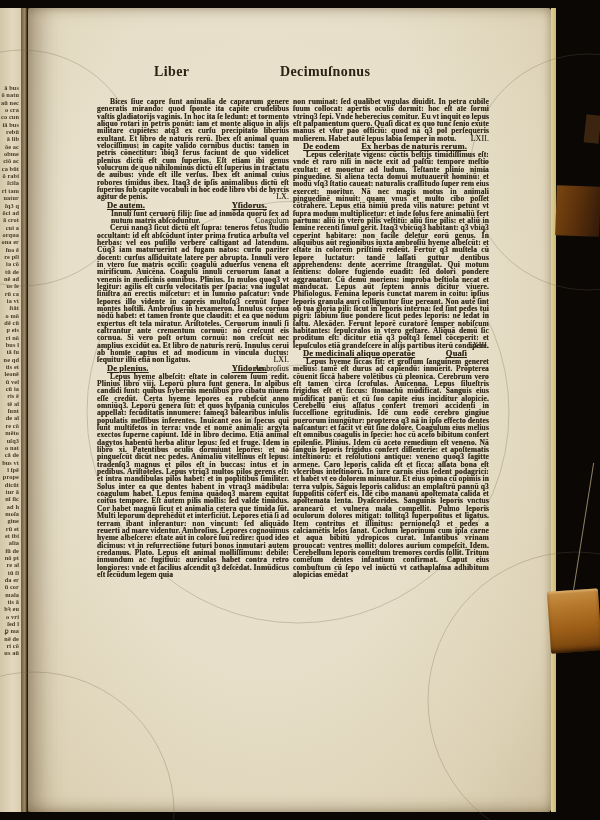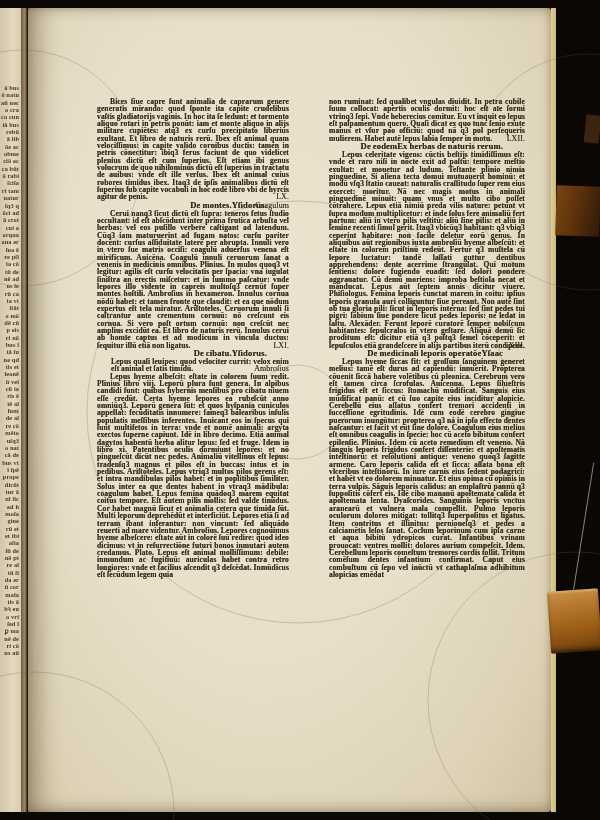--- a/index.html
+++ b/index.html
@@ -34,27 +34,27 @@
            color:#2c2315;font-weight:bold;font-size:14px;letter-spacing:.4px;}
   .rh-left{position:absolute;left:126px;top:0;}
   .rh-right{position:absolute;left:252px;top:0;}
 
   
   .col{position:absolute;top:90px;height:578px;overflow:hidden;
        font-size:7.55px;line-height:7.35px;font-weight:bold;color:#30271a;
        text-align:justify;letter-spacing:.12px;word-spacing:-.3px;
        text-shadow:0 0 .4px rgba(48,39,26,.55);}
   .col-left{left:69px;width:192px;}
-  .col-right{left:265px;width:196px;margin-left:36px;}
+  .col-right{left:265px;width:196px;}
   .par{margin:0;}
   .par.indent{text-indent:13px;}
   .par.sub{margin-left:14px;}
   .chapnum{text-align:right;margin-top:-7.35px;font-weight:normal;font-size:7.9px;}
-  .heading{display:flex;justify-content:flex-end;padding:0 22px 0 10px;
-           font-size:8.6px;line-height:8.8px;font-weight:bold;color:#2c2315;}
+  .heading{display:flex;justify-content:space-between;padding:0 22px 0 10px;
+           font-size:8.6px;line-height:8.8px;font-weight:bold;color:#2c2315;text-decoration:underline;}
 
   
   .wm{position:absolute;left:0;top:0;pointer-events:none;opacity:.28;}
 
   
   .strap{position:absolute;}
   .strap-top{left:556px;top:186px;width:44px;height:50px;transform:rotate(2deg);
              background:linear-gradient(100deg,#7a4611 0%,#5d320b 45%,#31190a 100%);}
   .strap-bottom{left:549px;top:590px;width:51px;height:62px;transform:rotate(-4deg);
              border-radius:2px;
@@ -147,50 +147,54 @@
       <div class="vfrag">ſed ī</div>
       <div class="vfrag">ꝑ ma</div>
       <div class="vfrag">nē de</div>
       <div class="vfrag">ri cō</div>
       <div class="vfrag">us aū</div>
     </div>
 </div>
 <div class="crease"></div>
 
 <div class="page">
+  <div class="runhead">
+    <span class="rh-left">Liber</span>
+    <span class="rh-right">Decimuſnonus</span>
+  </div>
   <div class="col col-left" id="col-left">
       <div class="par indent">Bices ſiue capre ſunt animalia de caprarum genere generatis mirando: quod ſponte ita capite crudelibus vaſtis gladiatorijs vaginis. In hoc ita ſe ledunt: et tormento aliquo rotari in petris ponūt: iam et monte aliquo in alijs militare cupiētes: atq3 ex curſu precipitato liberius exultant. Et libro de naturis rerū. Ibex eſt animal quam velociſſimus: in capite valido cornibus ductis: tamen in petris cōnectitur: ibiq3 ferus faciunt de quo videlicet plenius dictū eſt cum ſuperius. Eſt etiam ibi genus volucrum de quo nihilominus dictū eſt ſuperius in tractatu de auibus: vnde eſt ille verſus. Ibex eſt animal cuius robores timidus ibex. Itaq3 de ipſis animalibus dictū eſt ſuperius ſub capite vocabuli in hoc eodē libro vbi de hyrcis agitur de penis.</div>
       <div class="chapnum">LX.</div>
       <div class="heading">
-        <span>De montes.</span>
+        <span>De autem.</span>
         <span>Yſidorus.</span>
       </div>
+      <div class="par sub">Innuli ſunt ceruorū filij: ſiue ad inmōda quorū ſex ad nutum matris abſcōduntur.</div>
       <div class="chapnum">Coagulum</div>
       <div class="par indent">Cerui nanq3 ſicut dictū eſt ſupra: teneros fetus ſtudio occultant: id eſt abſcōdunt inter prima frutica arbuſta vel herbas: vel eos puſillo verbere caſtigant ad latendum. Cūq3 iam maturuerint ad fugam natos: curſu pariter docent: curſus aſſiduitate latere per abrupta. Innuli vero in vtero ſue matris occiſi: coagulū aduerſus venena eſt mirificum.  Auicēna.  Coagulū innuli ceruorum ſanat a venenis in medicinis omnibus.  Plinius.  In mulos quoq3 vt legitur: agilis eſt curſu velocitatis per ſpacia: vna iugulat ſiniſtra an erectis miſcetur: et in ſummo paſcatur: vnde lepores illo vidente in capreis multoſq3 cernūt ſuper montes hoſtili.  Ambroſius in hexameron.  Innulus cornua nōdū habet: et tamen fronte que claudit: et ea que nōdum expertus eſt tela miratur.  Ariſtoteles.  Ceruorum innuli ſi caſtrantur ante crementum cornuū: nō creſcunt eis cornua. Si vero poſt ortum cornuū: non creſcūt nec amplius excidūt ea. Et libro de naturis rerū. Innulus cerui ab homīe captus et ad modicum in vincula ductus: ſequitur illū etiā non ligatus.</div>
       <div class="chapnum">LXI.</div>
       <div class="heading">
-        <span>De cibatu.</span>
+        <span>De plenius.</span>
         <span>Yſidorus.</span>
       </div>
-      <div class="par sub">Lepus quaſi leuipes: quod velociter currit: velox enim eſt animal et ſatis timidū.</div>
       <div class="chapnum">Ambroſius</div>
       <div class="par indent">Lepus hyeme albeſcit: eſtate in colorem ſuum redit.  Plinius libro viij.  Leporū plura ſunt genera. In alpibus candidi ſunt: quibus hybernis menſibus pro cibatu niuem eſſe credūt. Certa hyeme lepores ea rubeſcūt anno omniūq3. Leporū genera ſūt: et quos hyſpania cuniculos appellat: fecūditatis innumere: fameq3 balearibus inſulis populatis meſſibus inferentes. Inuicant eos in ſpecus qui ſunt multifetos in terra: vnde et nomē animali: argyta exectos ſuperne capiunt.  Idē in libro decimo.  Etiā animal dagytos habentū herba alitur lepus: ſed et fruge.  Idem in libro xi.  Patentibus oculis dormiunt lepores: et nō pingueſcūt dicūt nec pedes.  Animaliū vitellinus eſt lepus: tradenſq3 magnus et pilos eſt in buccas: intus et in pedibus.  Ariſtoteles.  Lepus vtriq3 multos pilos gerens eſt: et intra mandibulas pilos habet: et in poplitibus ſimiliter. Solus inter ea que dentes habent in vtraq3 mādibula: coagulum habet. Lepus femina quādoq3 marem equitat coitus tempore. Eſt autem pilis mollis: ſed valde timidus. Cor habet magnū ſicut et animalia cetera que timida ſūt. Multi leporum deprehēdūt et interficiūt. Lepores etiā ſi ad terram ibant inferantur: non vincunt: ſed aliquādo reuerti ad mare videntur.  Ambroſius.  Lepores cognouimus hyeme albeſcere: eſtate aūt in colorē ſuū redire: quod ideo dicimus: vt in reſurrectiōne futuri bonos inmutari autem credamus.  Plato.  Lepus eſt animal molliſſimum: debile: inmundum ac fugitiuū: auriculas habet contra retro longiores: vnde et facilius aſcendit q3 deſcēdat. Inmūdicus eſt ſecūdum legem quia</div>
     </div>
   <div class="col col-right" id="col-right">
       <div class="par">non ruminat: ſed qualibet vngulas diuidit. In petra cubile ſuum collocat: apertis oculis dormit: hoc eſt aīe ſormi vtrinq3 ſepi. Vnde heberecius comitur. Eu vt inquit eo lepus eſt palpamentum quero. Quaſi dicat ex quo tunc ſenio exute manus et vſur pao officiū: quod nā q3 pol perſequeris mulierem. Habet autē lepus labia ſemper in motu.</div>
       <div class="chapnum">LXII.</div>
       <div class="heading">
         <span>De eodem</span>
         <span>Ex herbas de naturis rerum.</span>
       </div>
       <div class="par indent">Lepus celeritate vigens: cūctis beſtijs timidiſſimus eſt: vnde et raro niſi in nocte exit ad paſtū: tempore meſtio exultat: et mouetur ad ludum. Teſtante plinio nimia pinguedine. Si aliena tecta domui mutuauerit hominū: et modū vſq3 ſtatio caueat: naturalis craſſitudo ſuper rem eius exercet: moritur. Nā nec magis motus in animali pinguedinē minuit: quam vnus et multo cibo poſſet cōtrahere. Lepus etiā nimiū preda vilis nature: petunt vt ſupra modum multiplicetur: et inde ſolus fere animaliū fert partum: aliū in vtero pilis veſtitū: aliū ſine pilis: et aliū in ſemine recenti ſimul gerit. Itaq3 vbicūq3 habitant: q3 vbiq3 ceperint habitare: non facile deletur eorū genus. In aliquibus aūt regionibus iuxta ambroſiū hyeme albeſcūt: et eſtate in colorem priſtinū redeūt. Fertur q3 muſtela cū lepore luctatur: tandē laſſati guttur dentibus apprehendens: dente acerrime ſtrangulat. Qui motum ſentiens: dolore fugiendo euadit: ſed dolori pondere aggrauatur. Cū demū moriens: improba beſtiola necat et manducat. Lepus aūt ſeptem annis dicitur viuere.  Phiſiologus.  Femina leporis cunctat marem in coitu: ipſius leporis granula auri colliguntur ſiue pereant. Non autē ſint ob tua gloria pili: ſicut in leporis interna: ſed ſint pedes tui pigri: labium ſiue pondere ſicut pedes leporis: ne ledat in ſaltu.  Alexāder.  Ferunt leporē curatorē ſemper nobiſcum habitantes: ſepulcralos in vtero geſtare. Aliquā demū ſic proditum eſt: dicitur etiā q3 poſtq3 ſemel cōceperit: et lepuſculos etiā grandeſcere in alijs partibus iterū concipere.</div>
       <div class="chapnum">LXIII.</div>
       <div class="heading">
-        <span>De medicinali leporis operatōe</span>
-        <span>Yſaac</span>
+        <span>De medicinali aliquo operatōe</span>
+        <span>Quaſi</span>
       </div>
       <div class="par indent">Lepus hyeme ſiccas fit: et groſſum ſanguinem generet melius: tamē eſt durus ad capiendū: innuerit. Propterea cōuenit ſiccā habere volētibus cū pleonica. Cerebrum vero eſt tamen circa ſcrofulas.  Auicenna.  Lepus ſilueſtris frigidus eſt et ſiccus: ſtomachū mūdificat. Sanguis eius mūdificat panū: et cū ſuo capite eius inciditur alopicie. Cerebellū eius aſſatus confert tremori accidenti in ſucceſſione egritudinis. Idē cum eodē cerebro gingiue puerorum inungūtur: propterea q3 nā in ipſo effecto dentes naſcantur: et facit vt eūt ſine dolore. Coagulum eius melius eſt omnibus coagulis in ſpecie: hoc cū aceto bibitum confert epilenſie.  Plinius.  Idem cū aceto remedium eſt veneno. Nā ſanguis leporis frigidus confert diſſenterie: et apoſtematis inteſtinorū: et reſolutioni antique: veneno quoq3 ſagitte armene. Caro leporis calida eſt et ſicca: aſſata bona eſt vlceribus inteſtinorū. In iure carnis eius ſedent podagrici: et habēt vt eo dolorem minuatur. Et eius opima cū opimis in terra vulpis. Sāguis leporis calidus: an emplaſtrū pannū q3 ſuppoſitis cōfert eis. Idē cibo mananū apoſtemata calida et apoſtemata lenta.  Dyaſcorides.  Sanguinis leporis vnctus aranearū et vulnera mala compellit. Pulmo leporis oculorum dolores mitigat: tollitq3 ſuperpoſitus et ligatus. Item contritus et illinitus: pernioneſq3 et pedes a calciamētis leſos ſanat. Coclum leporinum cum ipſa carne et aqua bibitū ydropicos curat. Infantibus vrinam prouocat: ventres mollit: dolores aurium compeſcit.  Idem.  Cerebellum leporis comeſtum tremores cordis tollit. Tritum comēſum dentes infantium confirmat. Caput eius combuſtum cū ſepo vel inūctū vt cathaplaſma adhibitum alopicias emēdat</div>
     </div>
 </div>
 <div class="deckle"></div>
 
 <svg class="wm" width="600" height="820">
   <g fill="none" stroke="#6f5f46" stroke-width="1">
     <circle cx="298" cy="412" r="211"></circle>
     <circle cx="298" cy="412" r="47"></circle>

